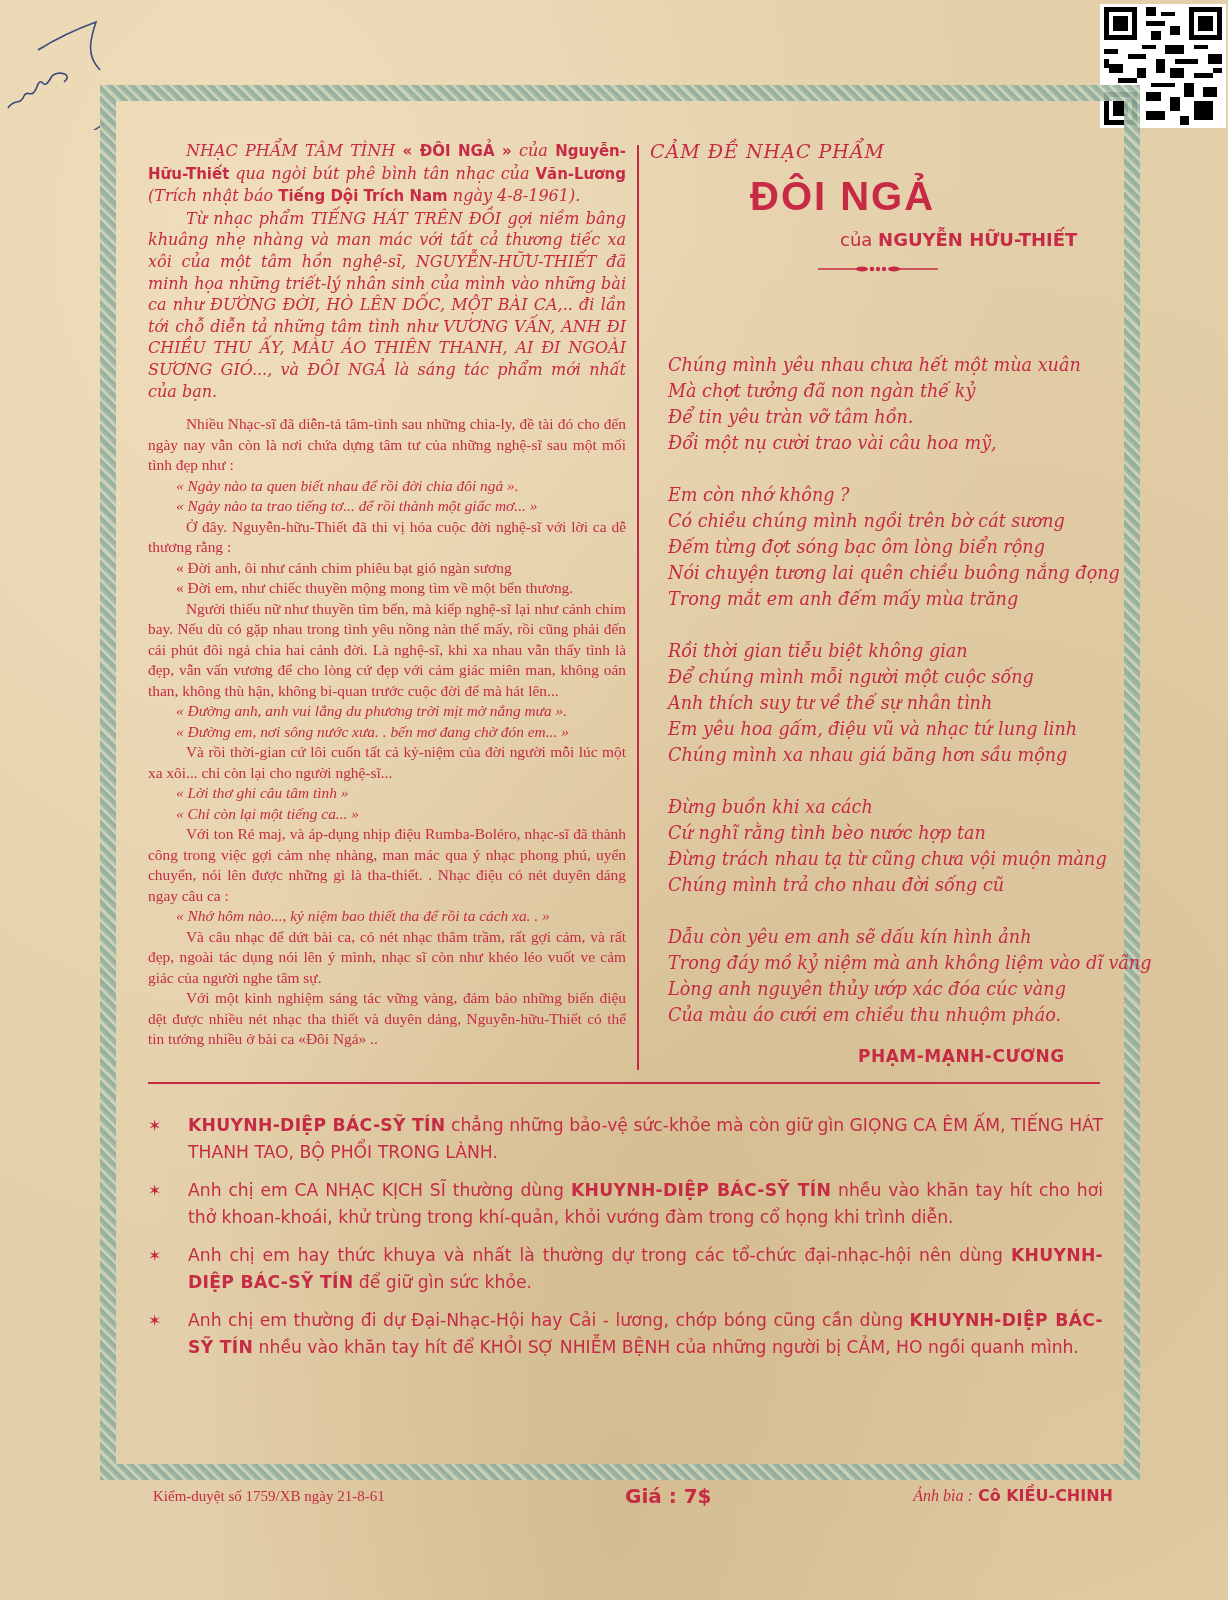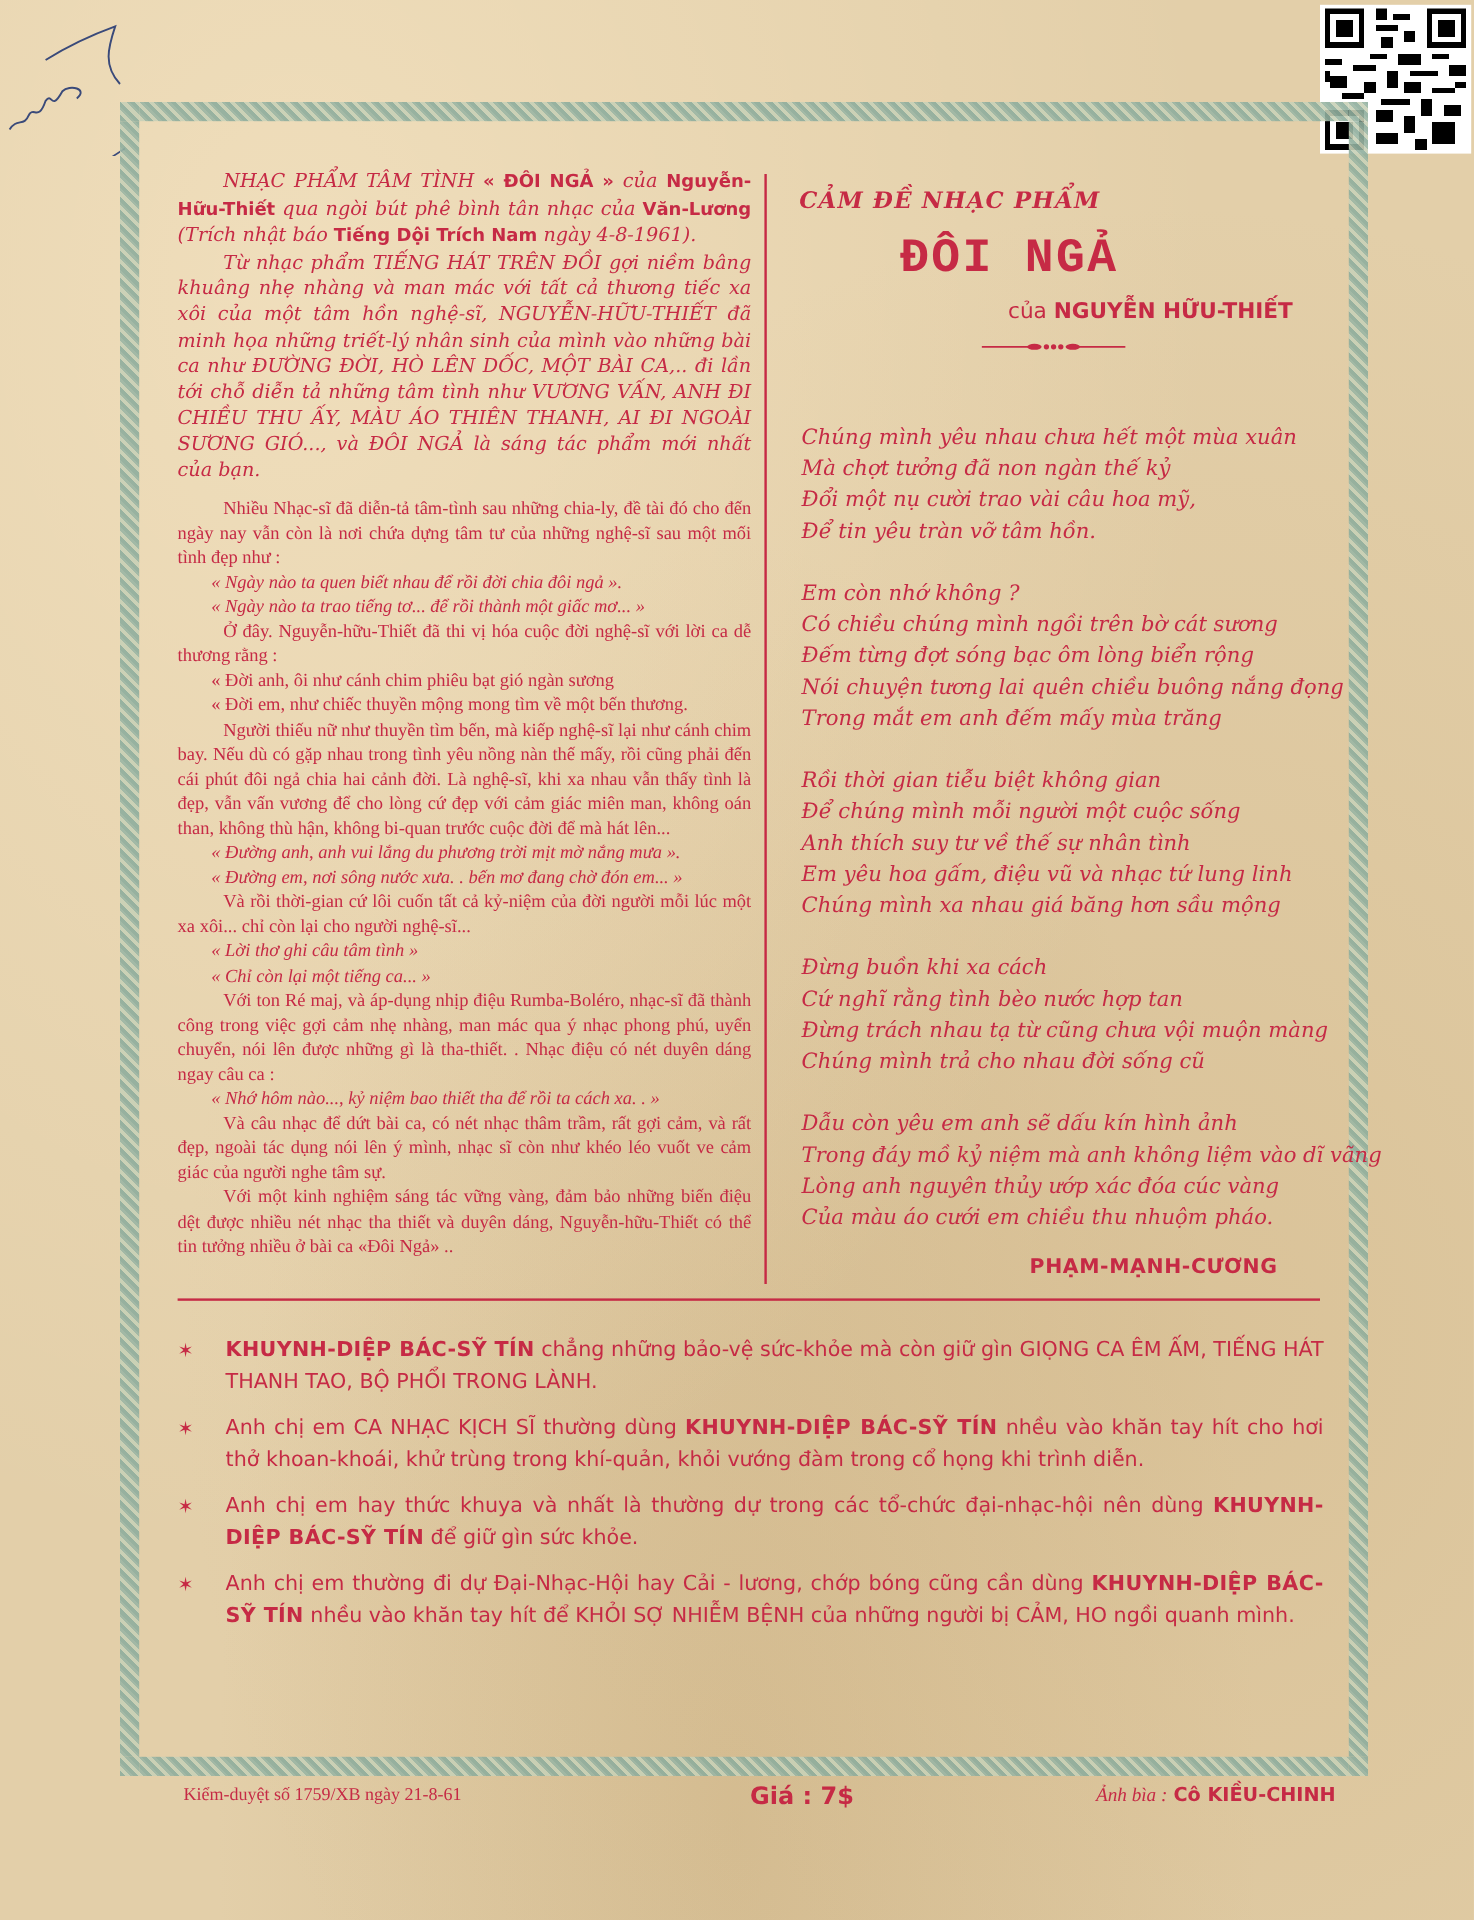--- a/index.html
+++ b/index.html
@@ -41,23 +41,23 @@
   .gap { height: 12px; }
   .review { font-family: "Liberation Serif", serif; font-size: 15.4px; line-height: 20.5px; }
   .quote { font-style: italic; padding-left: 28px; text-align: left; }
   .quote-wrap { font-style: italic; text-indent: 28px; }
 
   .divider-v {
     position: absolute; left: 637px; top: 145px; width: 2px; height: 925px; background: #c62a45;
   }
 
   .col-right { position: absolute; left: 650px; top: 140px; width: 470px; }
-  .cam-de { font-style: italic; font-size: 19px; letter-spacing: 1px; margin: 16px; font-weight: bold; }
+  .cam-de { font-style: italic; font-size: 19px; letter-spacing: 1px; margin: 0; }
   .title {
-    font-family: Liberation Mono, monospace; font-weight: bold; font-size: 40px;
+    font-family: Liberation Sans, sans-serif; font-weight: bold; font-size: 40px;
     letter-spacing: 2px; margin: 12px 0 0 100px;
   }
   .byline { font-family: "DejaVu Sans", sans-serif; font-size: 18px; margin: 10px 0 0 190px; }
   .byline b { font-weight: 600; }
   .ornament { margin: 14px 0 0 168px; width: 120px; height: 10px; }
 
   .poem { position: absolute; left: 668px; top: 352px; width: 460px; font-style: italic; font-size: 17.6px; line-height: 26px; }
   .stanza { margin-bottom: 26px; }
   .stanza div { white-space: nowrap; }
 
@@ -156,22 +156,22 @@
     <circle cx="60" cy="5" r="2.2" fill="#c62a45"></circle>
     <circle cx="66" cy="5" r="2.2" fill="#c62a45"></circle>
     <ellipse cx="76" cy="5" rx="6" ry="2.5" fill="#c62a45"></ellipse>
   </svg>
 </div>
 
 <div class="poem" id="poem">
     <div class="stanza">
       <div>Chúng mình yêu nhau chưa hết một mùa xuân</div>
       <div>Mà chợt tưởng đã non ngàn thế kỷ</div>
+      <div>Để tin yêu tràn vỡ tâm hồn.</div>
       <div>Đổi một nụ cười trao vài câu hoa mỹ,</div>
-      <div>Để tin yêu tràn vỡ tâm hồn.</div>
     </div>
     <div class="stanza">
       <div>Em còn nhớ không ?</div>
       <div>Có chiều chúng mình ngồi trên bờ cát sương</div>
       <div>Đếm từng đợt sóng bạc ôm lòng biển rộng</div>
       <div>Nói chuyện tương lai quên chiều buông nắng đọng</div>
       <div>Trong mắt em anh đếm mấy mùa trăng</div>
     </div>
     <div class="stanza">
       <div>Rồi thời gian tiễu biệt không gian</div>

